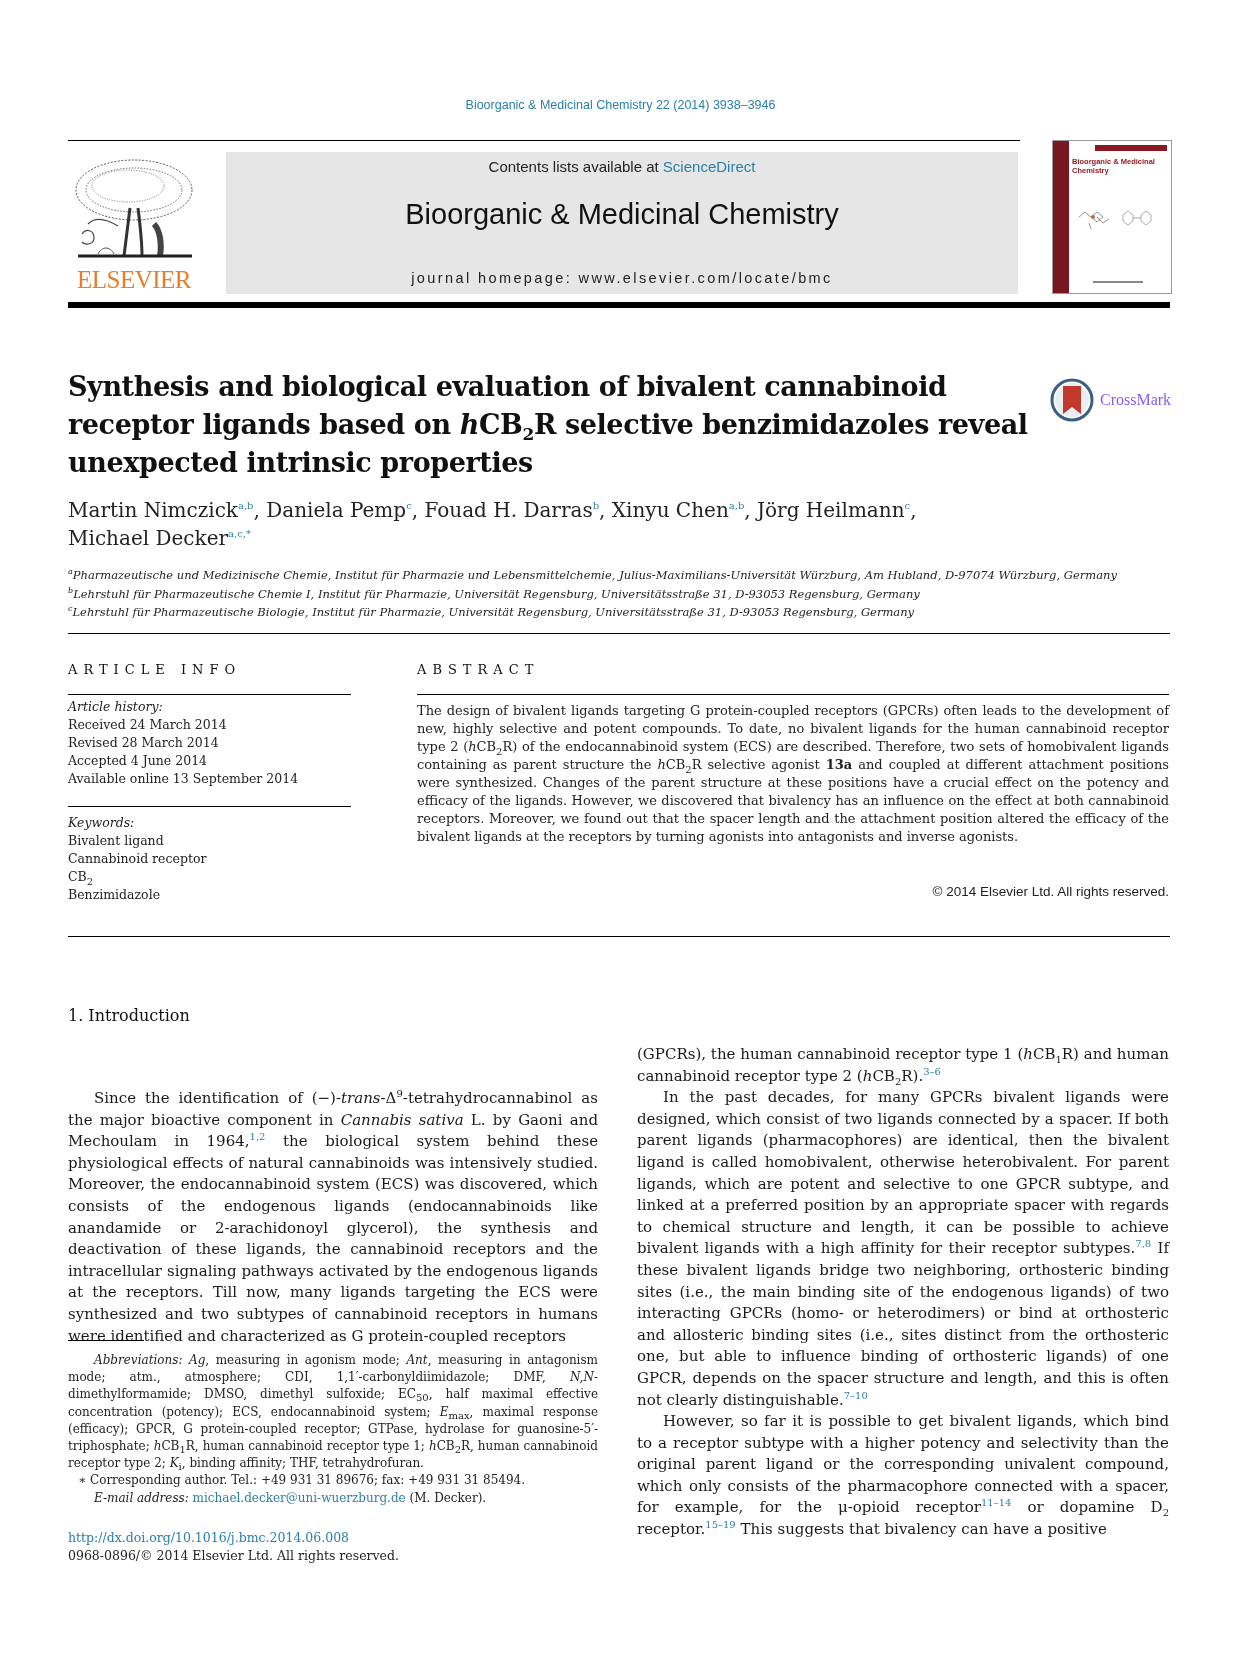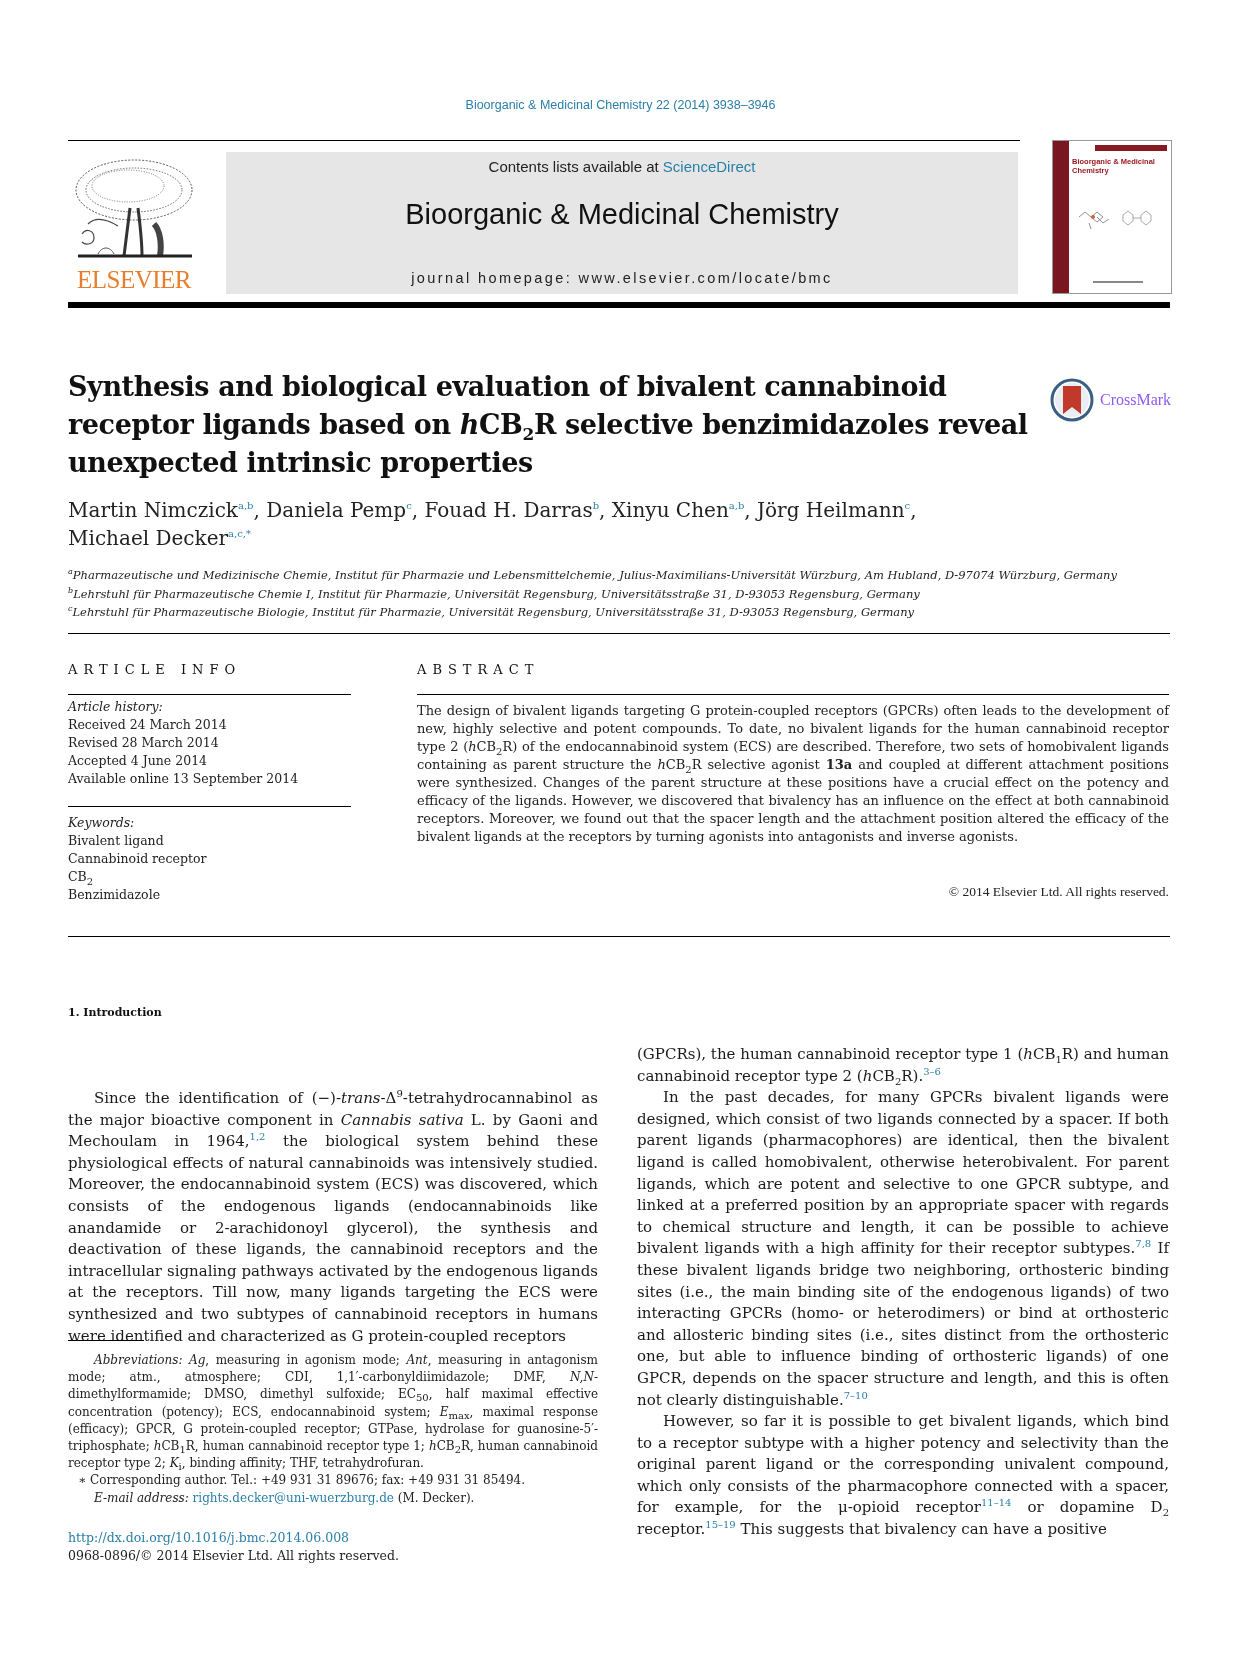--- a/index.html
+++ b/index.html
@@ -44,27 +44,27 @@
   .authors { top: 496px; left: 68px; width: 1100px; font-family: "DejaVu Serif", serif;
              font-size: 20px; line-height: 28px; color: #222; }
   .affils { top: 566px; left: 68px; width: 1110px; font-family: "DejaVu Serif", serif; font-style: italic;
             font-size: 11.5px; line-height: 18.5px; color: #222; }
 
   
   .section-caps { font-family: "DejaVu Serif", serif; font-size: 13px; letter-spacing: 6px; color: #111; }
   .info-block { font-family: "DejaVu Serif", serif; font-size: 12.5px; line-height: 18px; color: #222; }
   .abstract { top: 702px; left: 417px; width: 752px; font-family: "DejaVu Serif", serif;
               font-size: 13px; line-height: 18px; text-align: justify; color: #222; }
-  .copyright { font-family: Liberation Serif, serif; font-size: 13.5px; color: #222; }
+  .copyright { font-family: Liberation Sans, sans-serif; font-size: 13.5px; color: #222; }
 
   
   .col { font-family: "DejaVu Serif", serif; font-size: 15px; line-height: 21.6px; text-align: justify; color: #1a1a1a; margin-top: 38px; }
   .col p { margin: 0; text-indent: 26px; }
   .col p.noind { text-indent: 0; }
-  .section-heading { font-family: "DejaVu Serif", serif; font-weight: bold; font-size: 11px; color: #111; }
+  .section-heading { font-family: "DejaVu Serif", serif; font-weight: normal; font-size: 16px; color: #111; }
 
   .footnote { font-family: "DejaVu Serif", serif; font-size: 12px; line-height: 17.2px; text-align: justify; color: #222; }
   .footnote p { margin: 0; }
   .doi { font-family: "DejaVu Serif", serif; font-size: 12.5px; line-height: 18px; color: #222; }
 </style>
 </head>
 <body>
 
 <div class="abs journal-ref">Bioorganic &amp; Medicinal Chemistry 22 (2014) 3938–3946</div>
 <div class="abs hr-thin" style="top:140px; left:68px; width:952px;"></div>
@@ -172,19 +172,19 @@
 <div class="abs col" style="top:1006px; left:637px; width:532px;">
   <p class="noind"><span>(GPCRs), the human cannabinoid receptor type 1 (</span><i>h</i><span>CB</span><span class="sub">1</span><span>R) and human cannabinoid receptor type 2 (</span><i>h</i><span>CB</span><span class="sub">2</span><span>R).</span><span class="cite">3–6</span></p>
   <p><span>In the past decades, for many GPCRs bivalent ligands were designed, which consist of two ligands connected by a spacer. If both parent ligands (pharmacophores) are identical, then the bivalent ligand is called homobivalent, otherwise heterobivalent. For parent ligands, which are potent and selective to one GPCR subtype, and linked at a preferred position by an appropriate spacer with regards to chemical structure and length, it can be possible to achieve bivalent ligands with a high affinity for their receptor subtypes.</span><span class="cite">7,8</span><span> If these bivalent ligands bridge two neighboring, orthosteric binding sites (i.e., the main binding site of the endogenous ligands) of two interacting GPCRs (homo- or heterodimers) or bind at orthosteric and allosteric binding sites (i.e., sites distinct from the orthosteric one, but able to influence binding of orthosteric ligands) of one GPCR, depends on the spacer structure and length, and this is often not clearly distinguishable.</span><span class="cite">7–10</span></p>
   <p><span>However, so far it is possible to get bivalent ligands, which bind to a receptor subtype with a higher potency and selectivity than the original parent ligand or the corresponding univalent compound, which only consists of the pharmacophore connected with a spacer, for example, for the μ-opioid receptor</span><span class="cite">11–14</span><span> or dopamine D</span><span class="sub">2</span><span> receptor.</span><span class="cite">15–19</span><span> This suggests that bivalency can have a positive</span></p>
 </div>
 
 <div class="abs hr-thin" style="top:1340px; left:68px; width:76px;"></div>
 <div class="abs footnote" style="top:1352px; left:68px; width:530px;">
   <p style="text-indent:26px;"><i>Abbreviations:</i> <i>Ag</i><span>, measuring in agonism mode; </span><i>Ant</i><span>, measuring in antagonism mode; atm., atmosphere; CDI, 1,1′-carbonyldiimidazole; DMF, </span><i>N,N</i><span>-dimethylformamide; DMSO, dimethyl sulfoxide; EC</span><span class="sub">50</span><span>, half maximal effective concentration (potency); ECS, endocannabinoid system; </span><i>E</i><span class="sub">max</span><span>, maximal response (efficacy); GPCR, G protein-coupled receptor; GTPase, hydrolase for guanosine-5′-triphosphate; </span><i>h</i><span>CB</span><span class="sub">1</span><span>R, human cannabinoid receptor type 1; </span><i>h</i><span>CB</span><span class="sub">2</span><span>R, human cannabinoid receptor type 2; </span><i>K</i><span class="sub">i</span><span>, binding affinity; THF, tetrahydrofuran.</span></p>
   <p style="padding-left:10px;">∗ Corresponding author. Tel.: +49 931 31 89676; fax: +49 931 31 85494.</p>
-  <p style="padding-left:26px;"><i>E-mail address: </i><span class="link">rights.decker@uni-wuerzburg.de</span><span> (M. Decker).</span></p>
+  <p style="padding-left:26px;"><i>E-mail address: </i><span class="link">michael.decker@uni-wuerzburg.de</span><span> (M. Decker).</span></p>
 </div>
 
 <div class="abs doi" style="top:1529px; left:68px; width:530px;">
   <div class="link">http://dx.doi.org/10.1016/j.bmc.2014.06.008</div>
   <div>0968-0896/© 2014 Elsevier Ltd. All rights reserved.</div>
 </div>
 
 </body></html>

